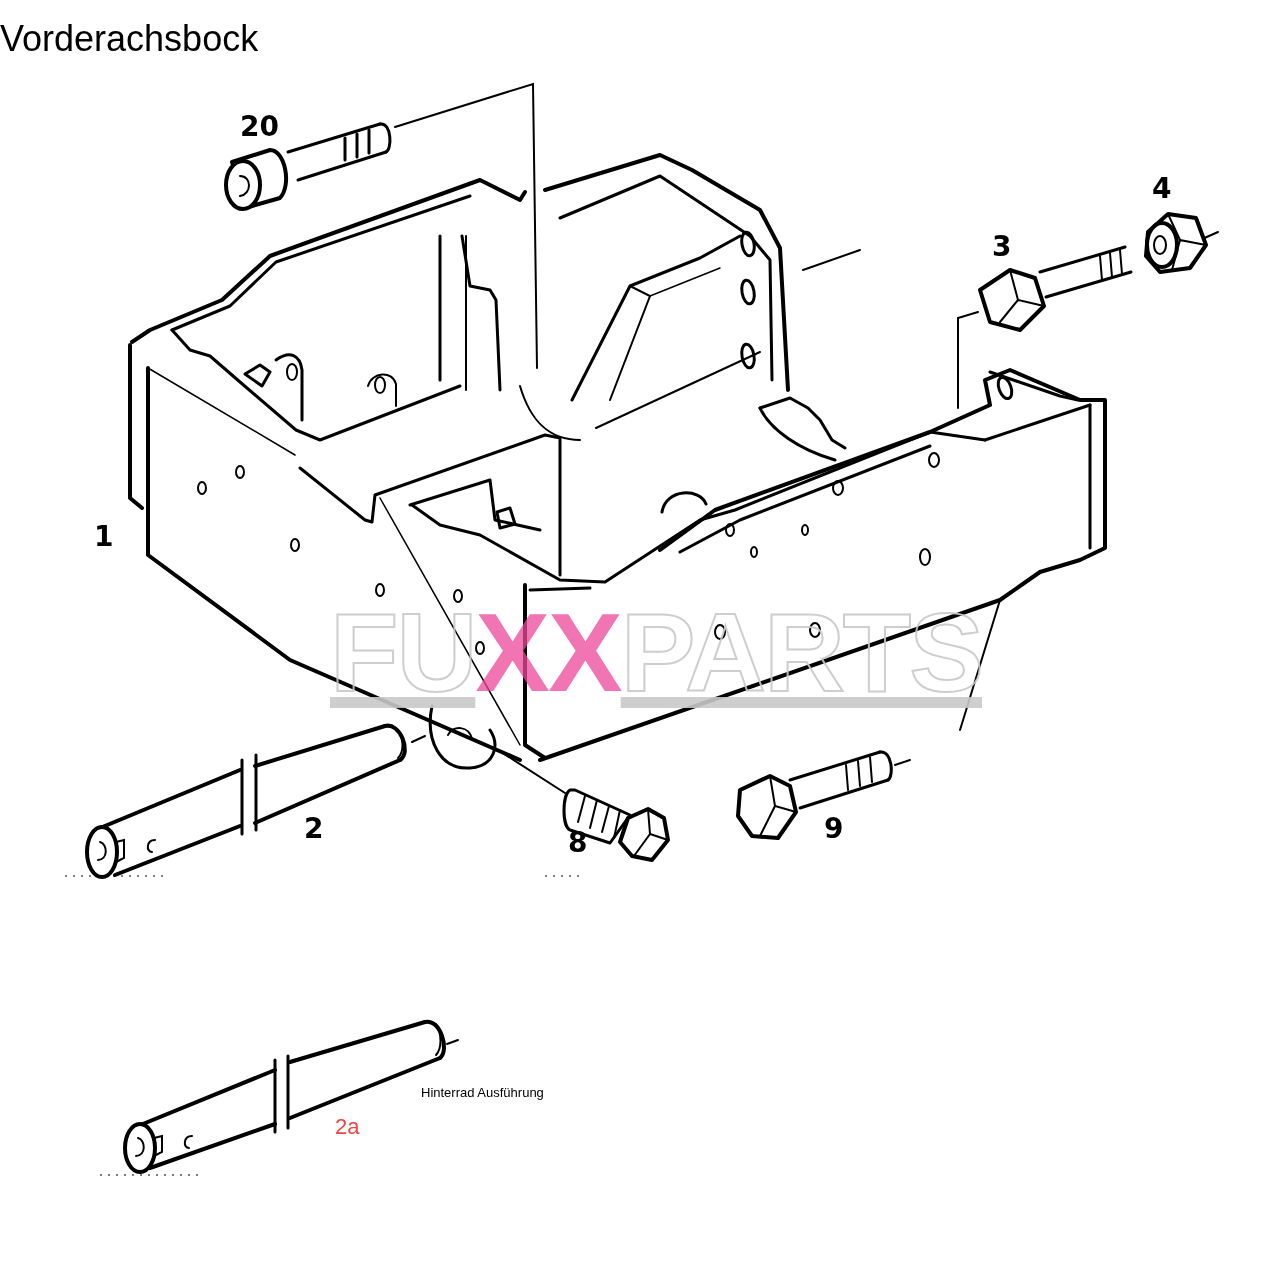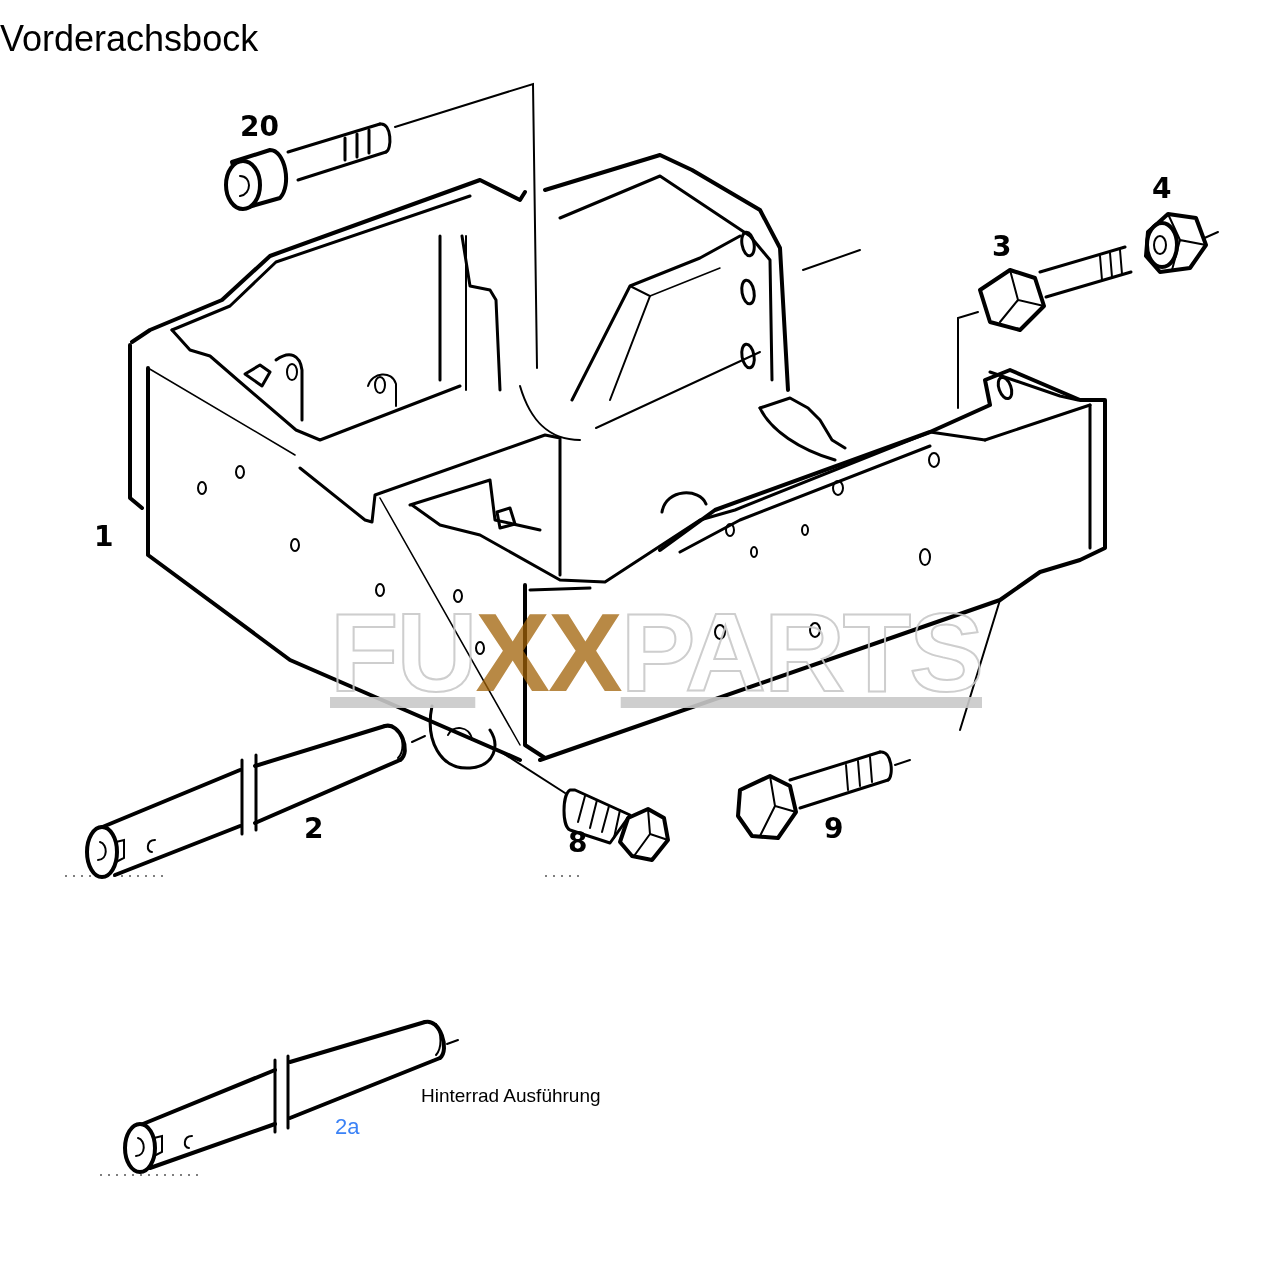--- a/index.html
+++ b/index.html
@@ -10,26 +10,26 @@
     svg.drawing { position: absolute; left: 0; top: 0; }
     .ln { fill: none; stroke: #000; stroke-width: 4; stroke-linejoin: round; stroke-linecap: round; }
     .ln3 { fill: none; stroke: #000; stroke-width: 3; stroke-linejoin: round; stroke-linecap: round; }
     .ln2 { fill: none; stroke: #000; stroke-width: 2; stroke-linecap: round; }
     .ln1 { fill: none; stroke: #000; stroke-width: 1.5; stroke-linecap: round; }
     .dash { fill: none; stroke: #000; stroke-width: 1.2; stroke-dasharray: 2 6; }
     .partfill { fill: #fff; stroke: #000; stroke-width: 4; stroke-linejoin: round; }
     .callout { position: absolute; font-family: "DejaVu Sans", sans-serif; font-weight: bold;
                font-size: 28px; color: #000; }
     .callout-sm { position: absolute; font-family: "Liberation Sans", sans-serif;
-                  font-size: 22px; color: #3b82f6; }
-    .note { position: absolute; font-family: "Liberation Sans", sans-serif; font-size: 19px; color: #000; }
+                  font-size: 22px; color: #ef4444; }
+    .note { position: absolute; font-family: "Liberation Sans", sans-serif; font-size: 13px; color: #000; }
     .watermark { position: absolute; left: 330px; top: 588px; font-family: "Liberation Sans", sans-serif;
                  font-size: 112px; font-weight: bold; letter-spacing: -2px; pointer-events: none; }
     .wm-out { color: transparent; -webkit-text-stroke: 2px #c9c9c9; opacity: 0.9; text-decoration: underline; }
-    .wm-x { color: #a16207; opacity: 0.75; margin-top: 8px; }
+    .wm-x { color: #ec4899; opacity: 0.75; margin-top: 8px; }
   </style>
 </head>
 <body>
 
 <div class="title">Vorderachsbock</div>
 
 <svg class="drawing" width="1280" height="1280" viewBox="0 0 1280 1280">
 
   <g>
 

